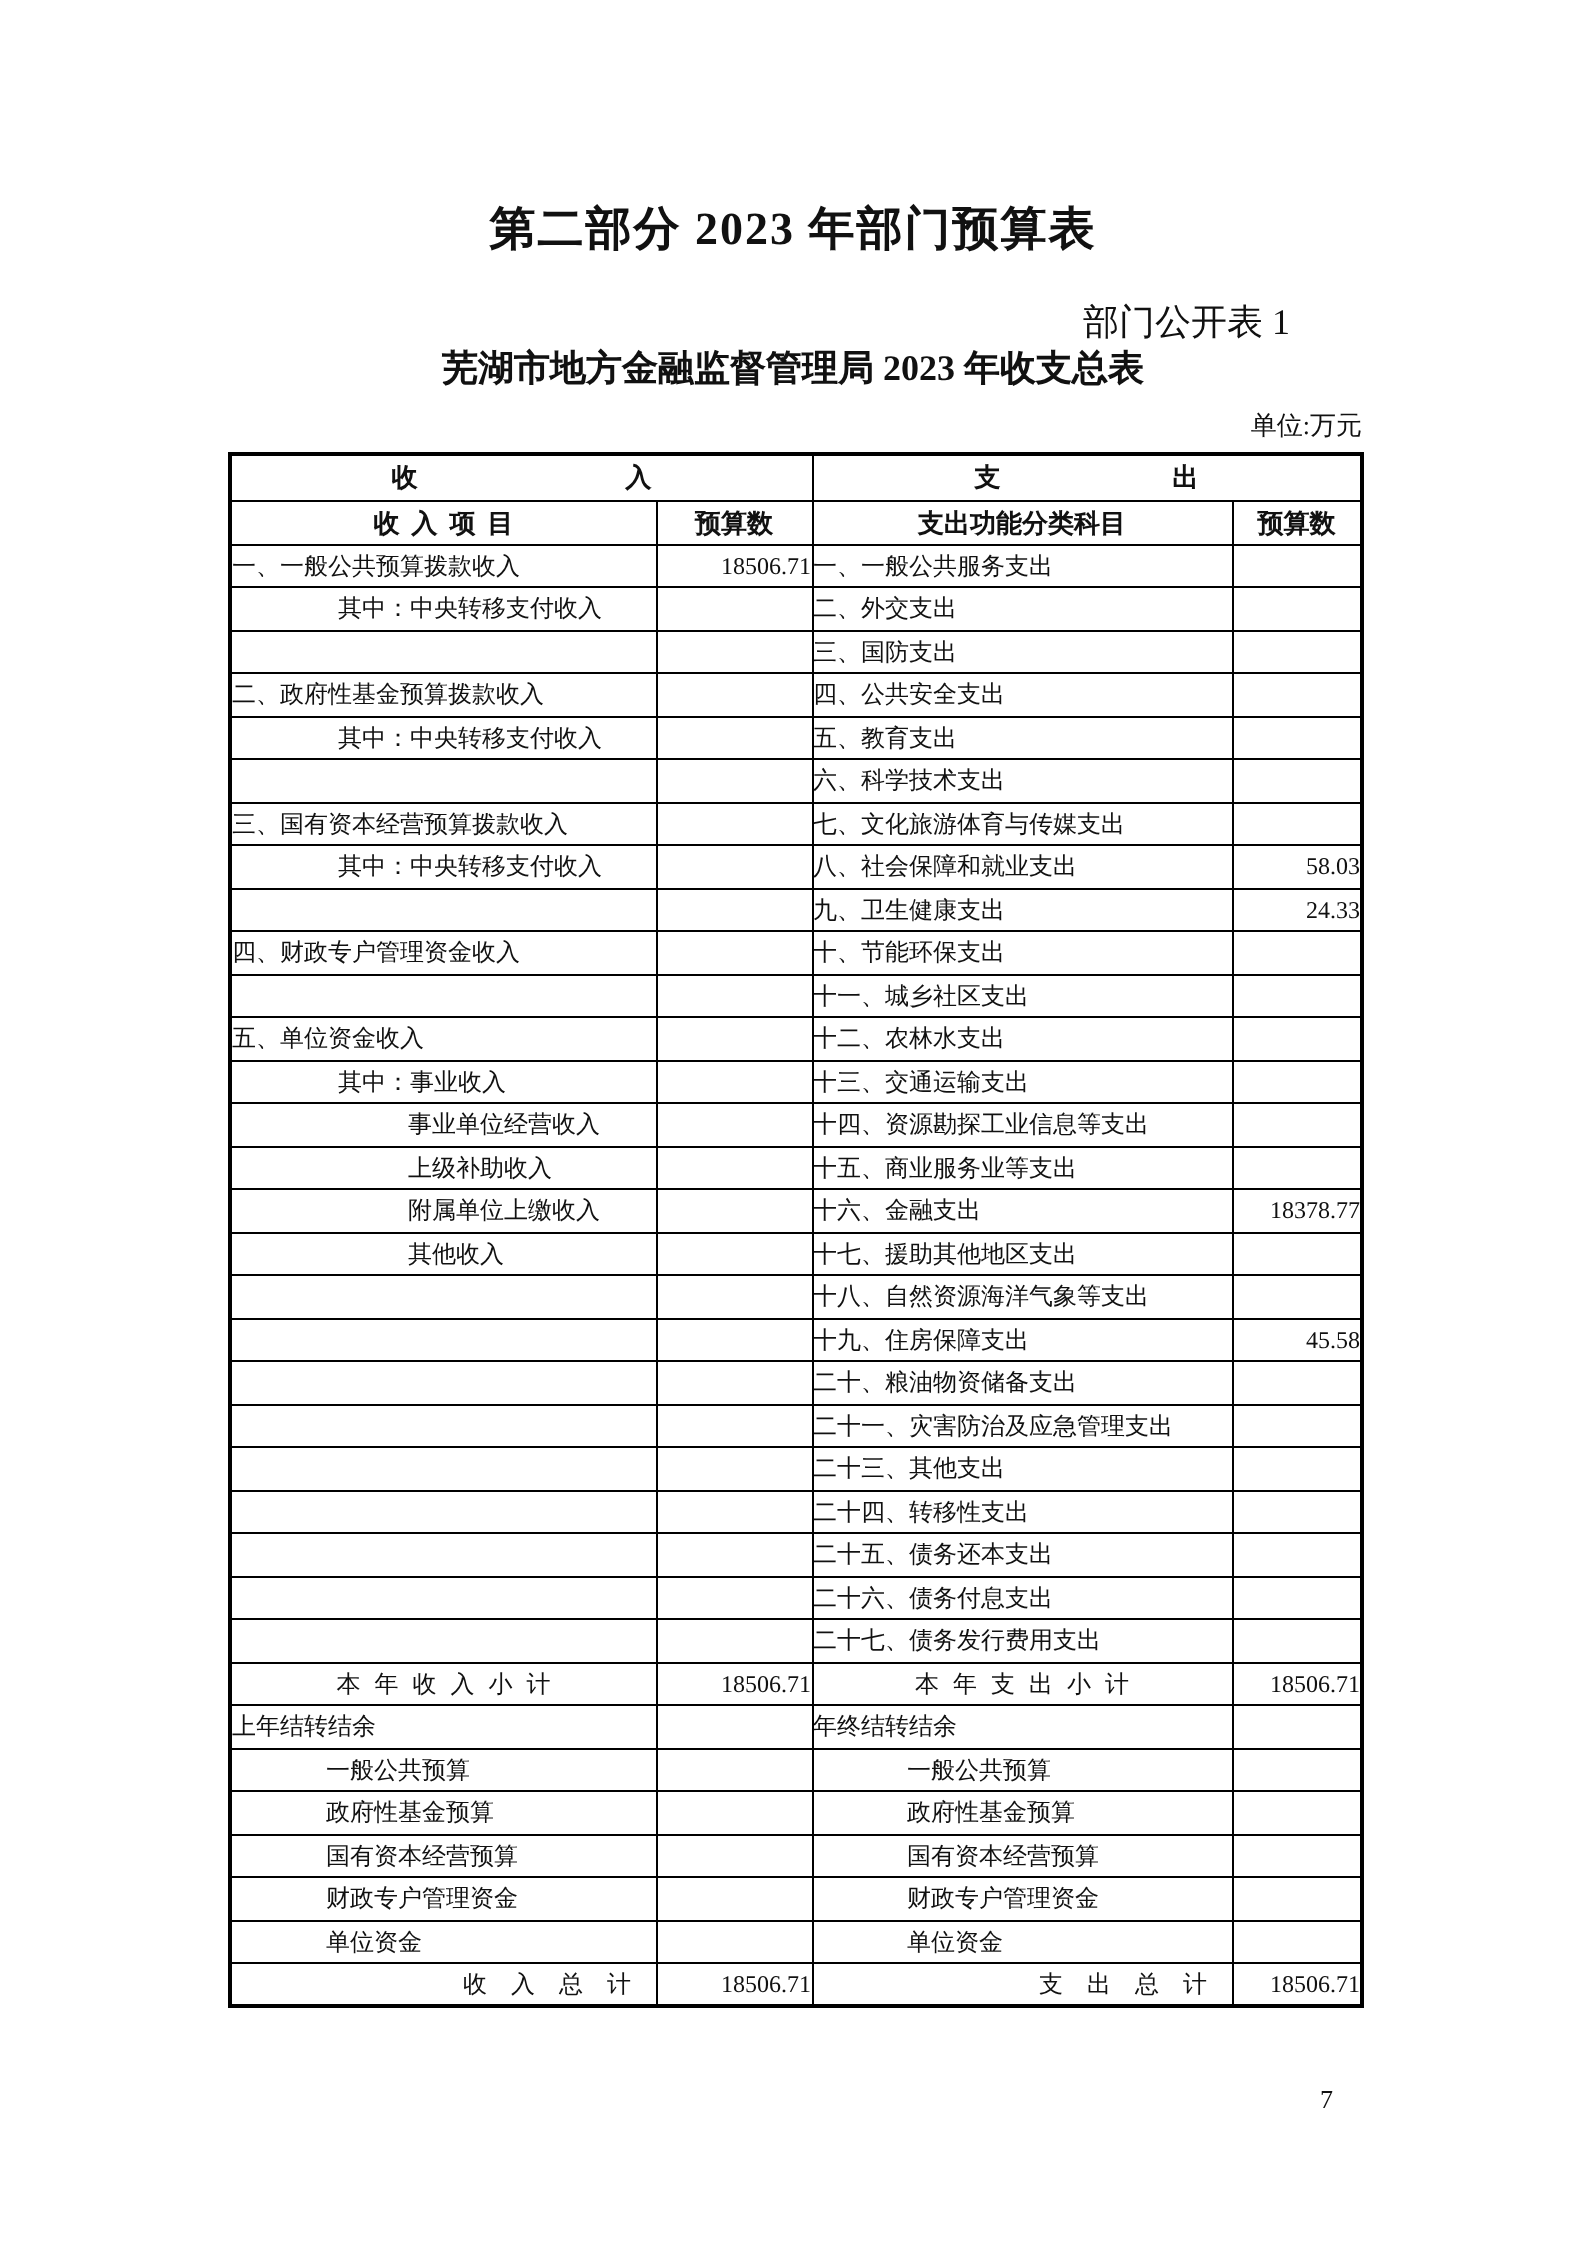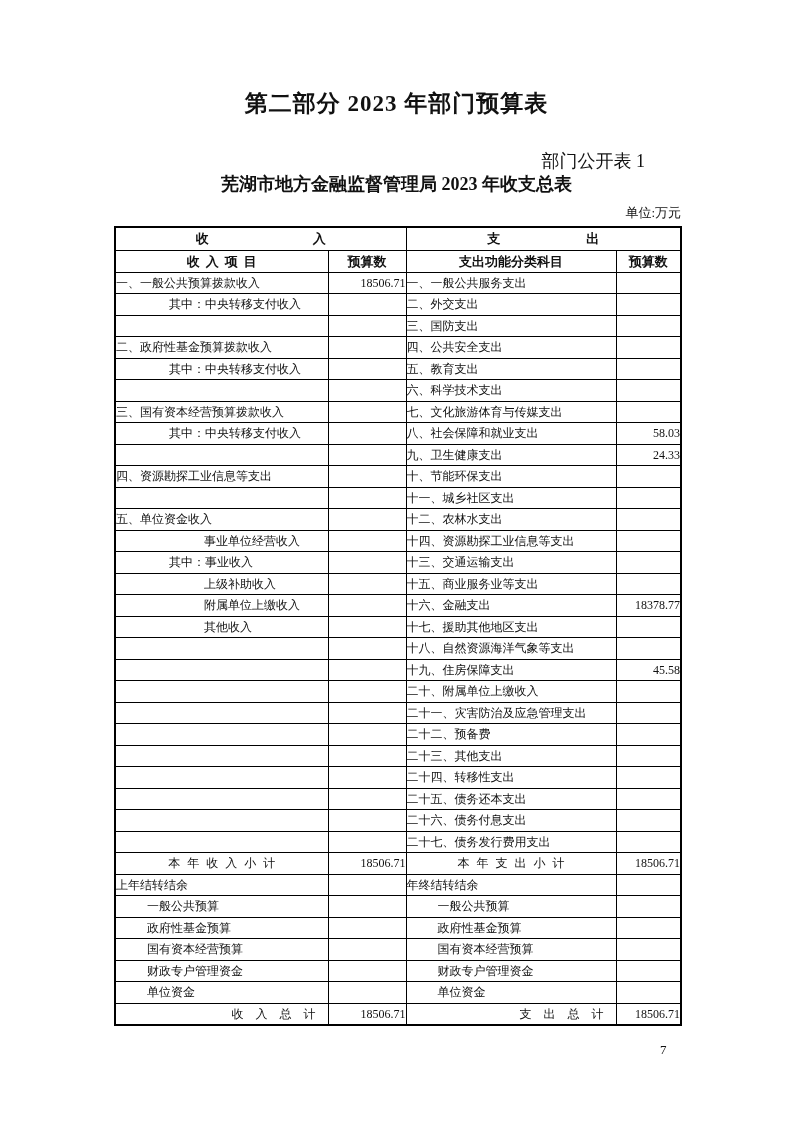--- a/index.html
+++ b/index.html
@@ -6,21 +6,21 @@
   .page{
     position:relative;
     width:793px;height:1122px;
     background:#ffffff;
     margin:0 auto;
     font-family:"Liberation Serif","DejaVu Serif",serif;
     color:#111;
     overflow:hidden;
   }
   .section-title{
-    position:absolute;top:88px;left:0;width:100%;
+    position:absolute;top:99px;left:0;width:100%;
     text-align:center;
     font-size:23px;font-weight:bold;
     letter-spacing:1px;
     white-space:nowrap;
   }
   .table-label{
     position:absolute;top:149px;right:148px;
     font-size:18px;
   }
   .table-title{
@@ -52,21 +52,21 @@
   tr.hdr1{height:23px;}
   tr.hdr2{height:22px;margin-left:30px;}
   tbody tr{height:21.5px;}
   th{font-size:13px;font-weight:bold!important;text-align:center;vertical-align:middle;}
   .grp-flex{display:flex;justify-content:center;align-items:center;}
   .grp-flex.income{column-gap:104px;}
   .grp-flex.expense{column-gap:86px;}
   .col-hdr-item{letter-spacing:6px;text-indent:6px;}
   td{font-size:12px;vertical-align:middle;}
   td.item{text-align:left;padding-left:7px;}
-  td.item.ind1{padding-left:31px;}
+  td.item.ind1{padding-left:47px;}
   td.item.ind2{padding-left:53px;font-family:Liberation Serif, serif;}
   td.item.ind3{padding-left:88px;}
   td.num{text-align:right;padding-right:6px;}
   tr.subtotal td.item{text-align:center;padding-left:0;letter-spacing:7px;text-indent:7px;}
   tr.total td.item{text-align:right;padding-left:0;letter-spacing:12px;text-indent:12px;}
   .page-number{
     position:absolute;top:1042px;left:660px;
     font-size:13px;
   }
 </style>
@@ -161,47 +161,47 @@
     <td class="item mid ind0">八、社会保障和就业支出</td>
     <td class="num">58.03</td>
   </tr>
         <tr>
     <td class="item ind0"></td>
     <td class="num"></td>
     <td class="item mid ind0">九、卫生健康支出</td>
     <td class="num">24.33</td>
   </tr>
         <tr>
-    <td class="item ind0">四、资源勘探工业信息等支出</td>
+    <td class="item ind0">四、财政专户管理资金收入</td>
     <td class="num"></td>
     <td class="item mid ind0">十、节能环保支出</td>
     <td class="num"></td>
   </tr>
         <tr>
     <td class="item ind0"></td>
     <td class="num"></td>
     <td class="item mid ind0">十一、城乡社区支出</td>
     <td class="num"></td>
   </tr>
         <tr>
     <td class="item ind0">五、单位资金收入</td>
     <td class="num"></td>
     <td class="item mid ind0">十二、农林水支出</td>
     <td class="num"></td>
   </tr>
         <tr>
+    <td class="item ind2">其中：事业收入</td>
+    <td class="num"></td>
+    <td class="item mid ind0">十三、交通运输支出</td>
+    <td class="num"></td>
+  </tr>
+        <tr>
     <td class="item ind3">事业单位经营收入</td>
     <td class="num"></td>
     <td class="item mid ind0">十四、资源勘探工业信息等支出</td>
-    <td class="num"></td>
-  </tr>
-        <tr>
-    <td class="item ind2">其中：事业收入</td>
-    <td class="num"></td>
-    <td class="item mid ind0">十三、交通运输支出</td>
     <td class="num"></td>
   </tr>
         <tr>
     <td class="item ind3">上级补助收入</td>
     <td class="num"></td>
     <td class="item mid ind0">十五、商业服务业等支出</td>
     <td class="num"></td>
   </tr>
         <tr>
     <td class="item ind3">附属单位上缴收入</td>
@@ -223,33 +223,27 @@
   </tr>
         <tr>
     <td class="item ind0"></td>
     <td class="num"></td>
     <td class="item mid ind0">十九、住房保障支出</td>
     <td class="num">45.58</td>
   </tr>
         <tr>
     <td class="item ind0"></td>
     <td class="num"></td>
-    <td class="item mid ind0">二十、附属单位上缴收入</td>
+    <td class="item mid ind0">二十、粮油物资储备支出</td>
     <td class="num"></td>
   </tr>
         <tr>
     <td class="item ind0"></td>
     <td class="num"></td>
     <td class="item mid ind0">二十一、灾害防治及应急管理支出</td>
-    <td class="num"></td>
-  </tr>
-        <tr>
-    <td class="item ind0"></td>
-    <td class="num"></td>
-    <td class="item mid ind0">二十二、预备费</td>
     <td class="num"></td>
   </tr>
         <tr>
     <td class="item ind0"></td>
     <td class="num"></td>
     <td class="item mid ind0">二十三、其他支出</td>
     <td class="num"></td>
   </tr>
         <tr>
     <td class="item ind0"></td>

